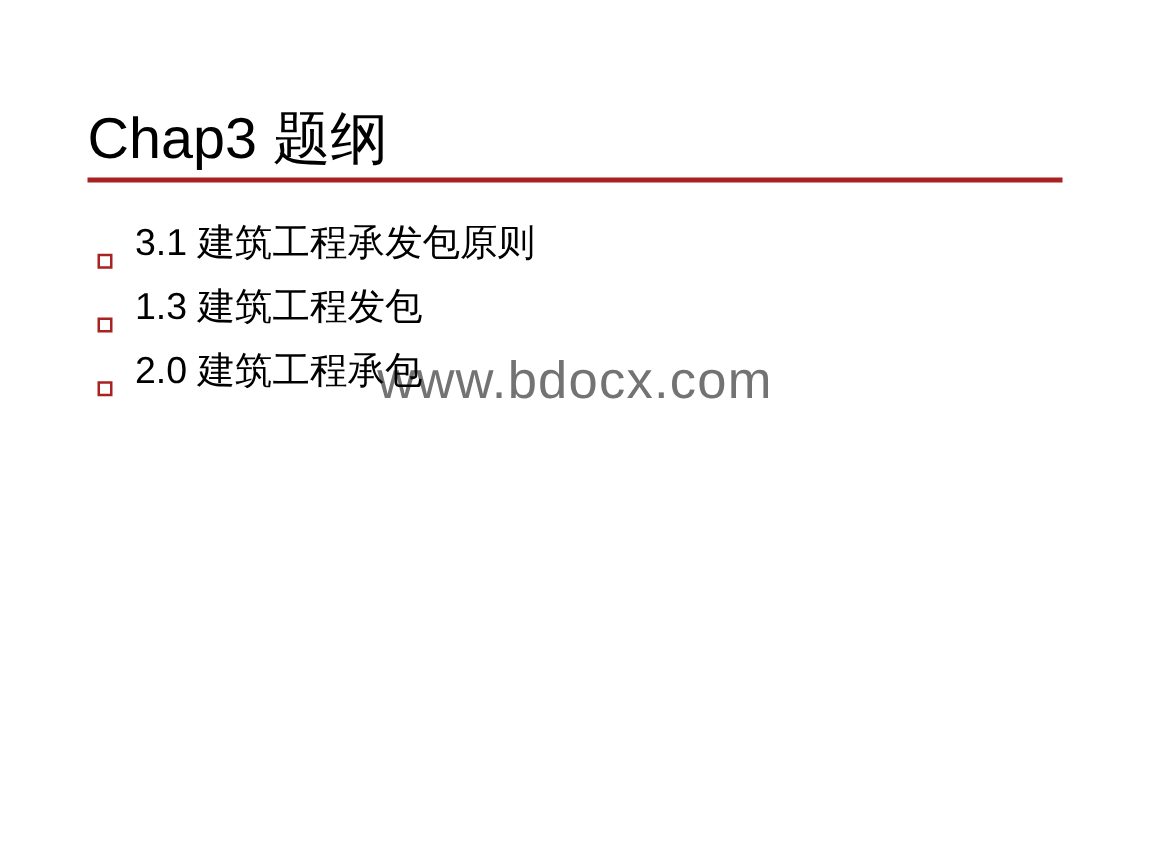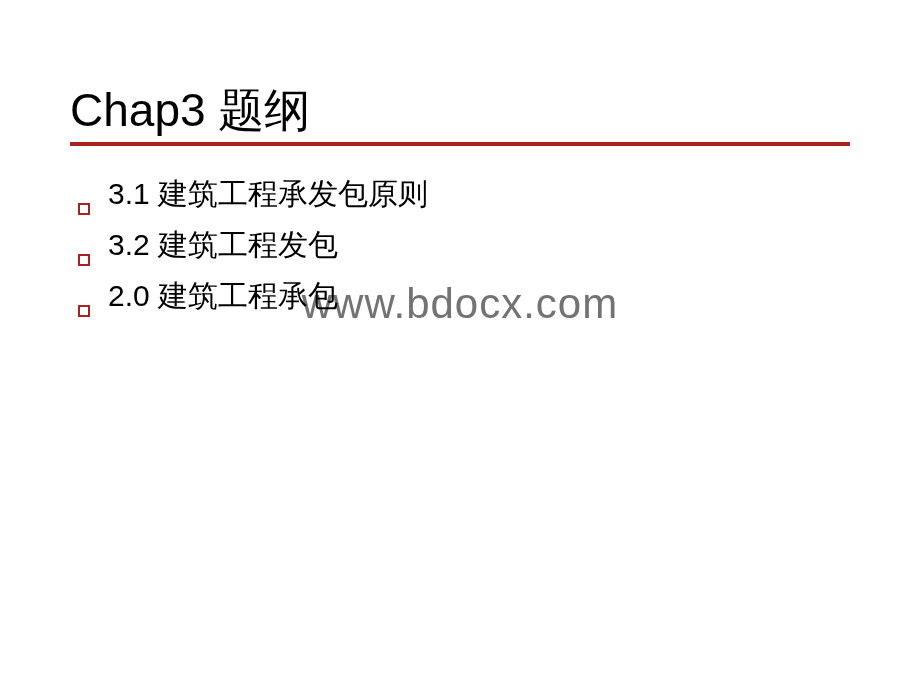--- a/index.html
+++ b/index.html
@@ -80,21 +80,21 @@
   <div class="content-layer">
     <h1 class="title">Chap3    题纲</h1>
     <div class="title-underline"></div>
     <ul class="outline-list">
       <li class="outline-item">
         <span class="bullet-square"></span>
         <span class="item-text">3.1 建筑工程承发包原则</span>
       </li>
       <li class="outline-item">
         <span class="bullet-square"></span>
-        <span class="item-text">3.2 建筑工程发包</span>
+        <span class="item-text">1.3 建筑工程发包</span>
       </li>
       <li class="outline-item">
         <span class="bullet-square"></span>
         <span class="item-text">2.0 建筑工程承包</span>
       </li>
     </ul>
   </div>
 </div>
 
 </body></html>

